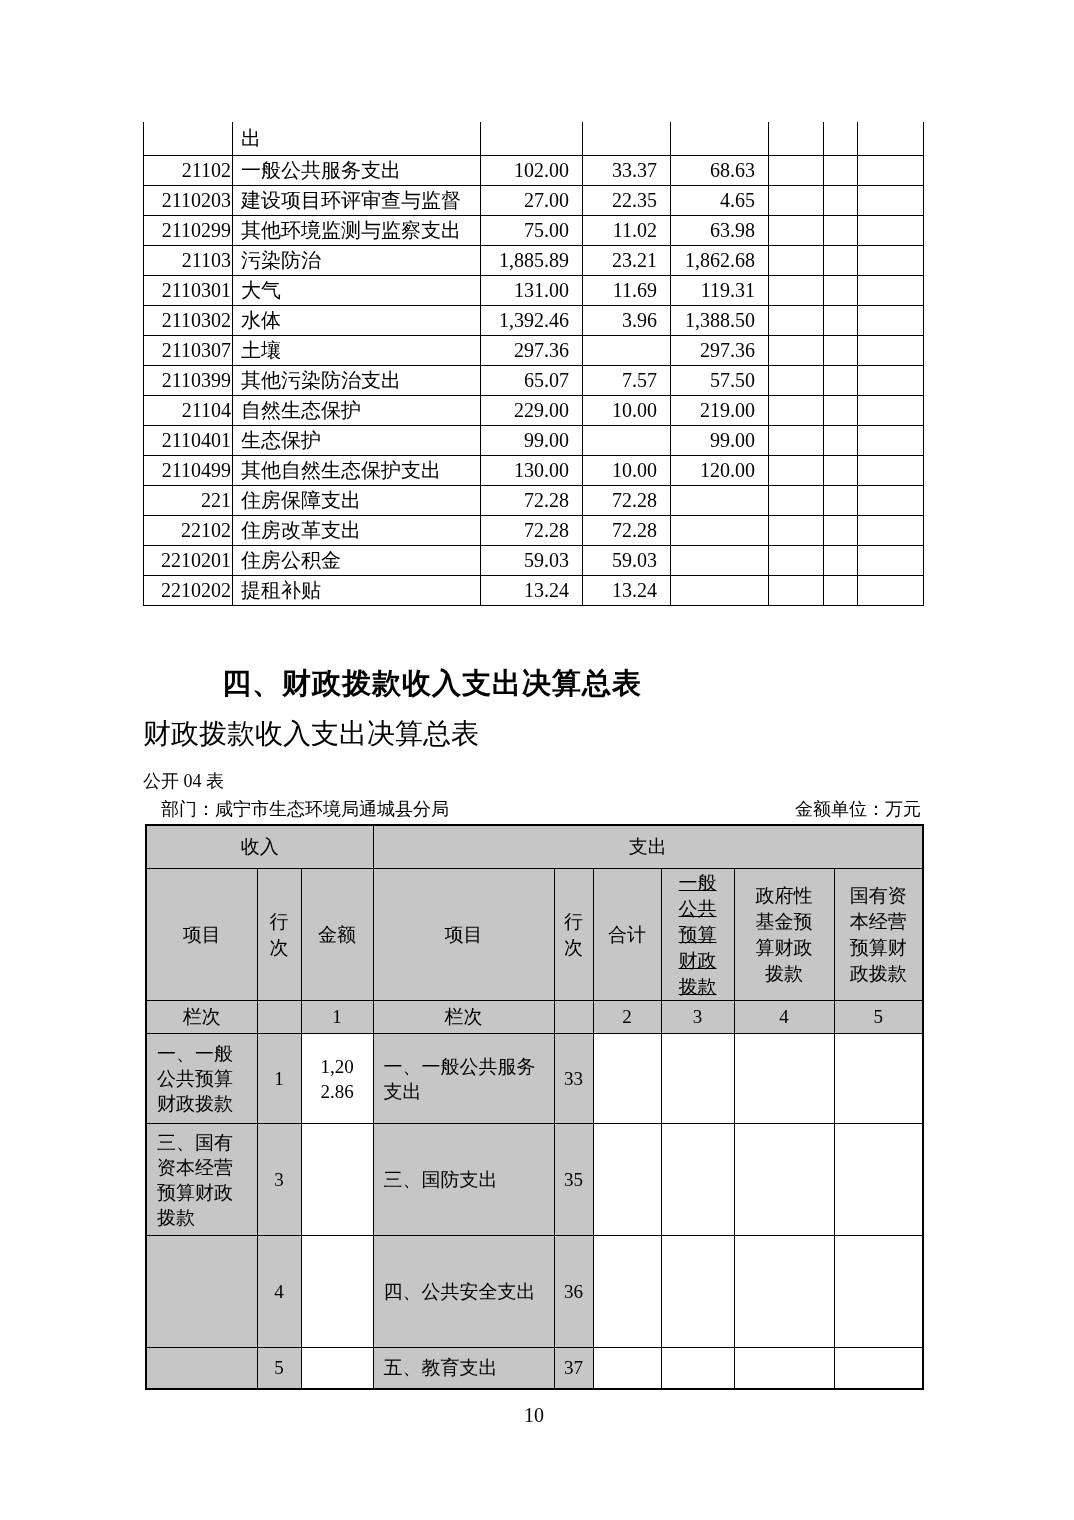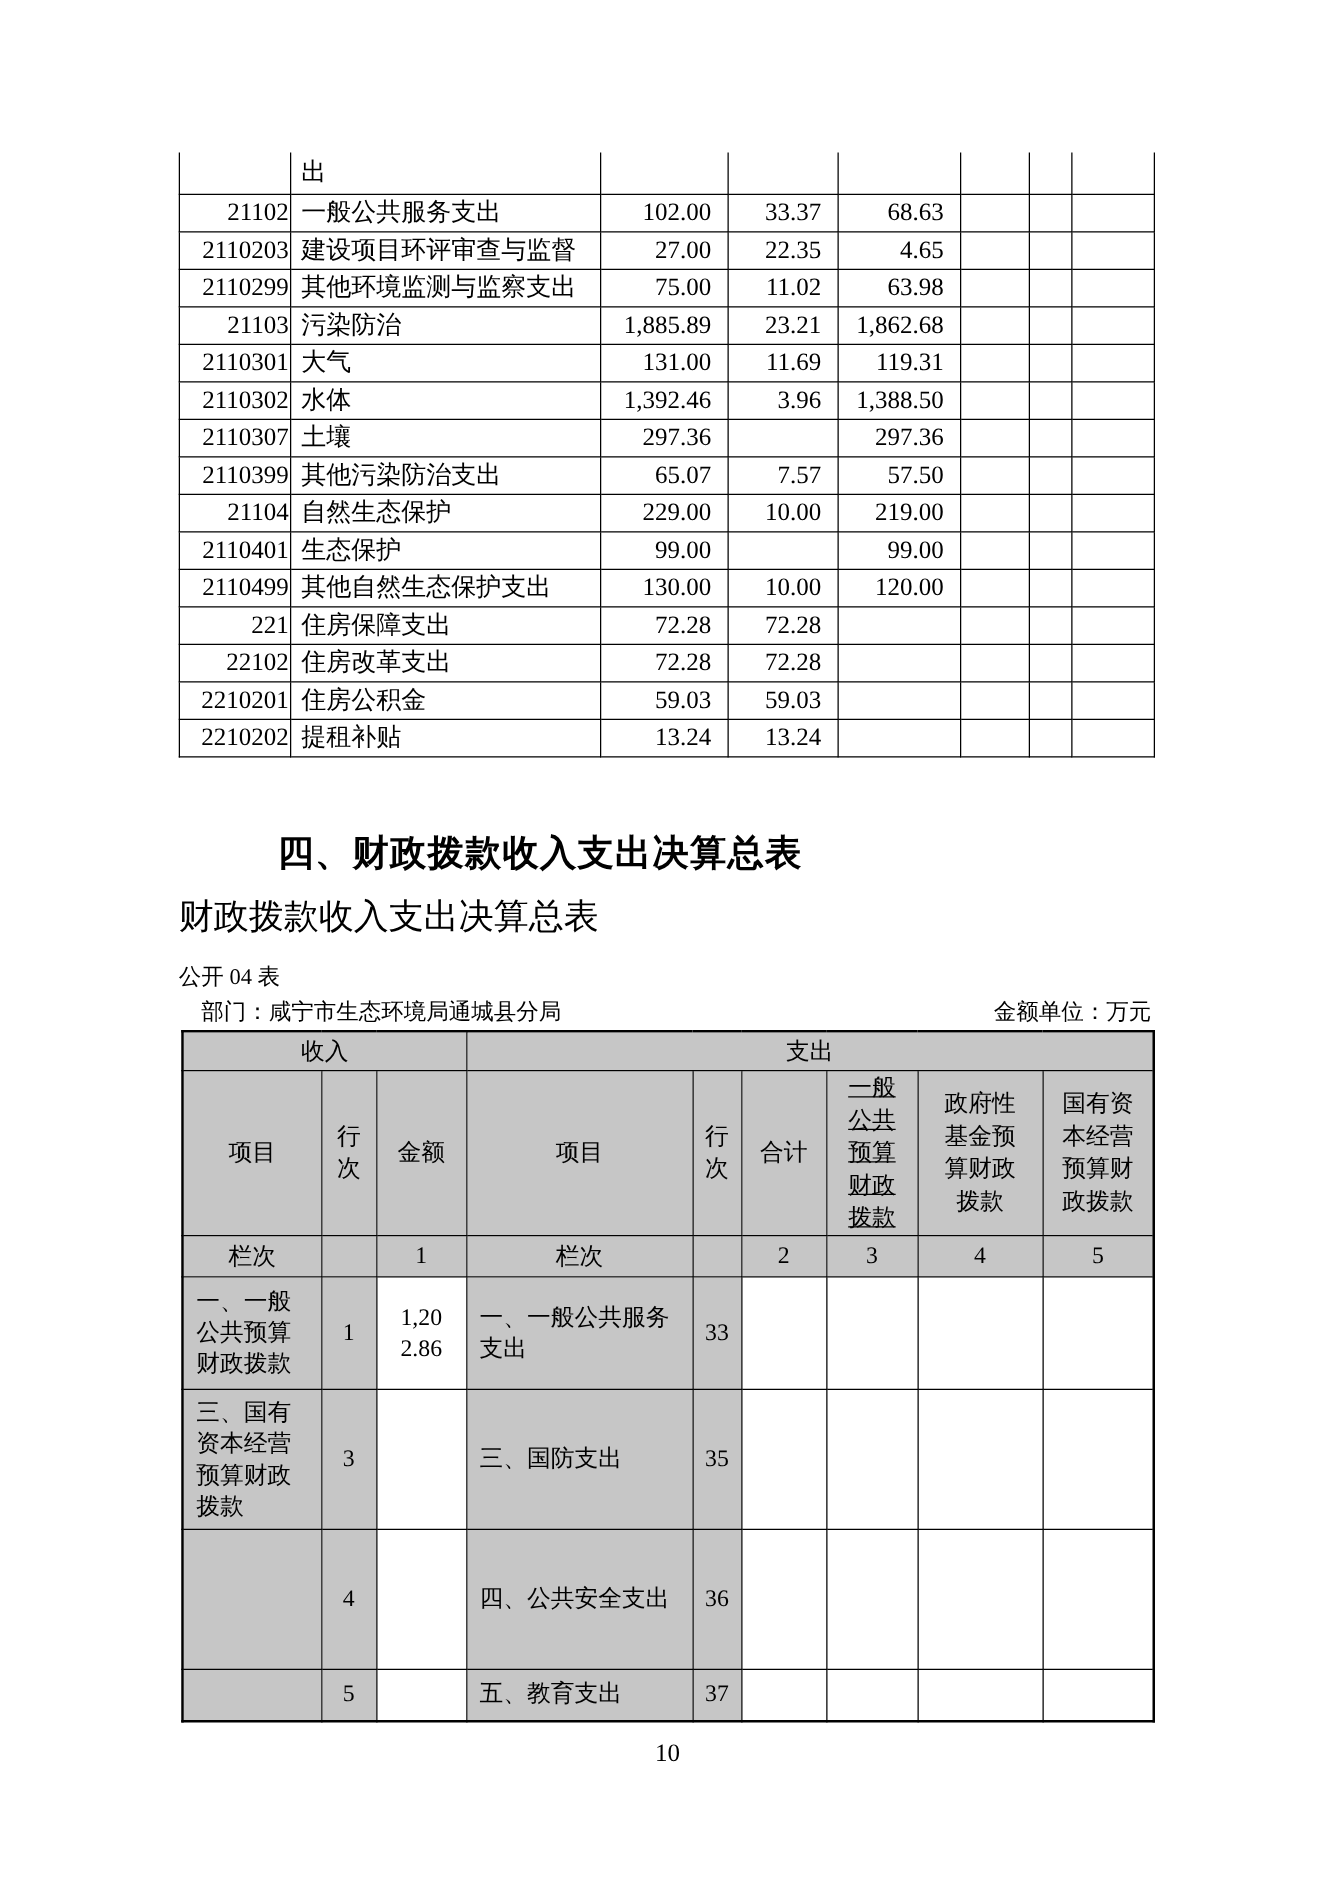--- a/index.html
+++ b/index.html
@@ -33,21 +33,21 @@
   .meta-row {
     display: flex; justify-content: space-between;
     font-size: 18px; line-height: 24px; margin-top: 4px; margin-bottom: 3px;
     padding-left: 18px; padding-right: 4px;
   }
 
   
   .t2 { margin-left: 2px; width: 777px; border: 2px solid var(--ink); }
   .t2 td { border: 1px solid var(--ink); font-size: 19px; text-align: center; vertical-align: middle; padding: 0; overflow: hidden; }
   .t2 .gray { background: var(--gray); }
-  .t2 tr.row-group { height: 32px; }
+  .t2 tr.row-group { height: 44px; }
   .t2 tr.row-cols  { height: 132px; }
   .t2 tr.row-cols td { line-height: 26px; }
   .t2 tr.row-index { height: 33px; }
   .t2 .hdr-line  { padding: 0 4px; }
   .t2 .hdr-general { padding: 0 12px; text-decoration: underline; }
   .t2 .hdr-fund    { padding: 0 14px; }
   .t2 .hdr-state   { padding: 0 12px; }
   #t2-body td { line-height: 25px; }
   #t2-body .item-left { text-align: left; padding: 2px 10px; }
   #t2-body .amt { text-align: center; padding: 0 12px; word-break: break-all; }

